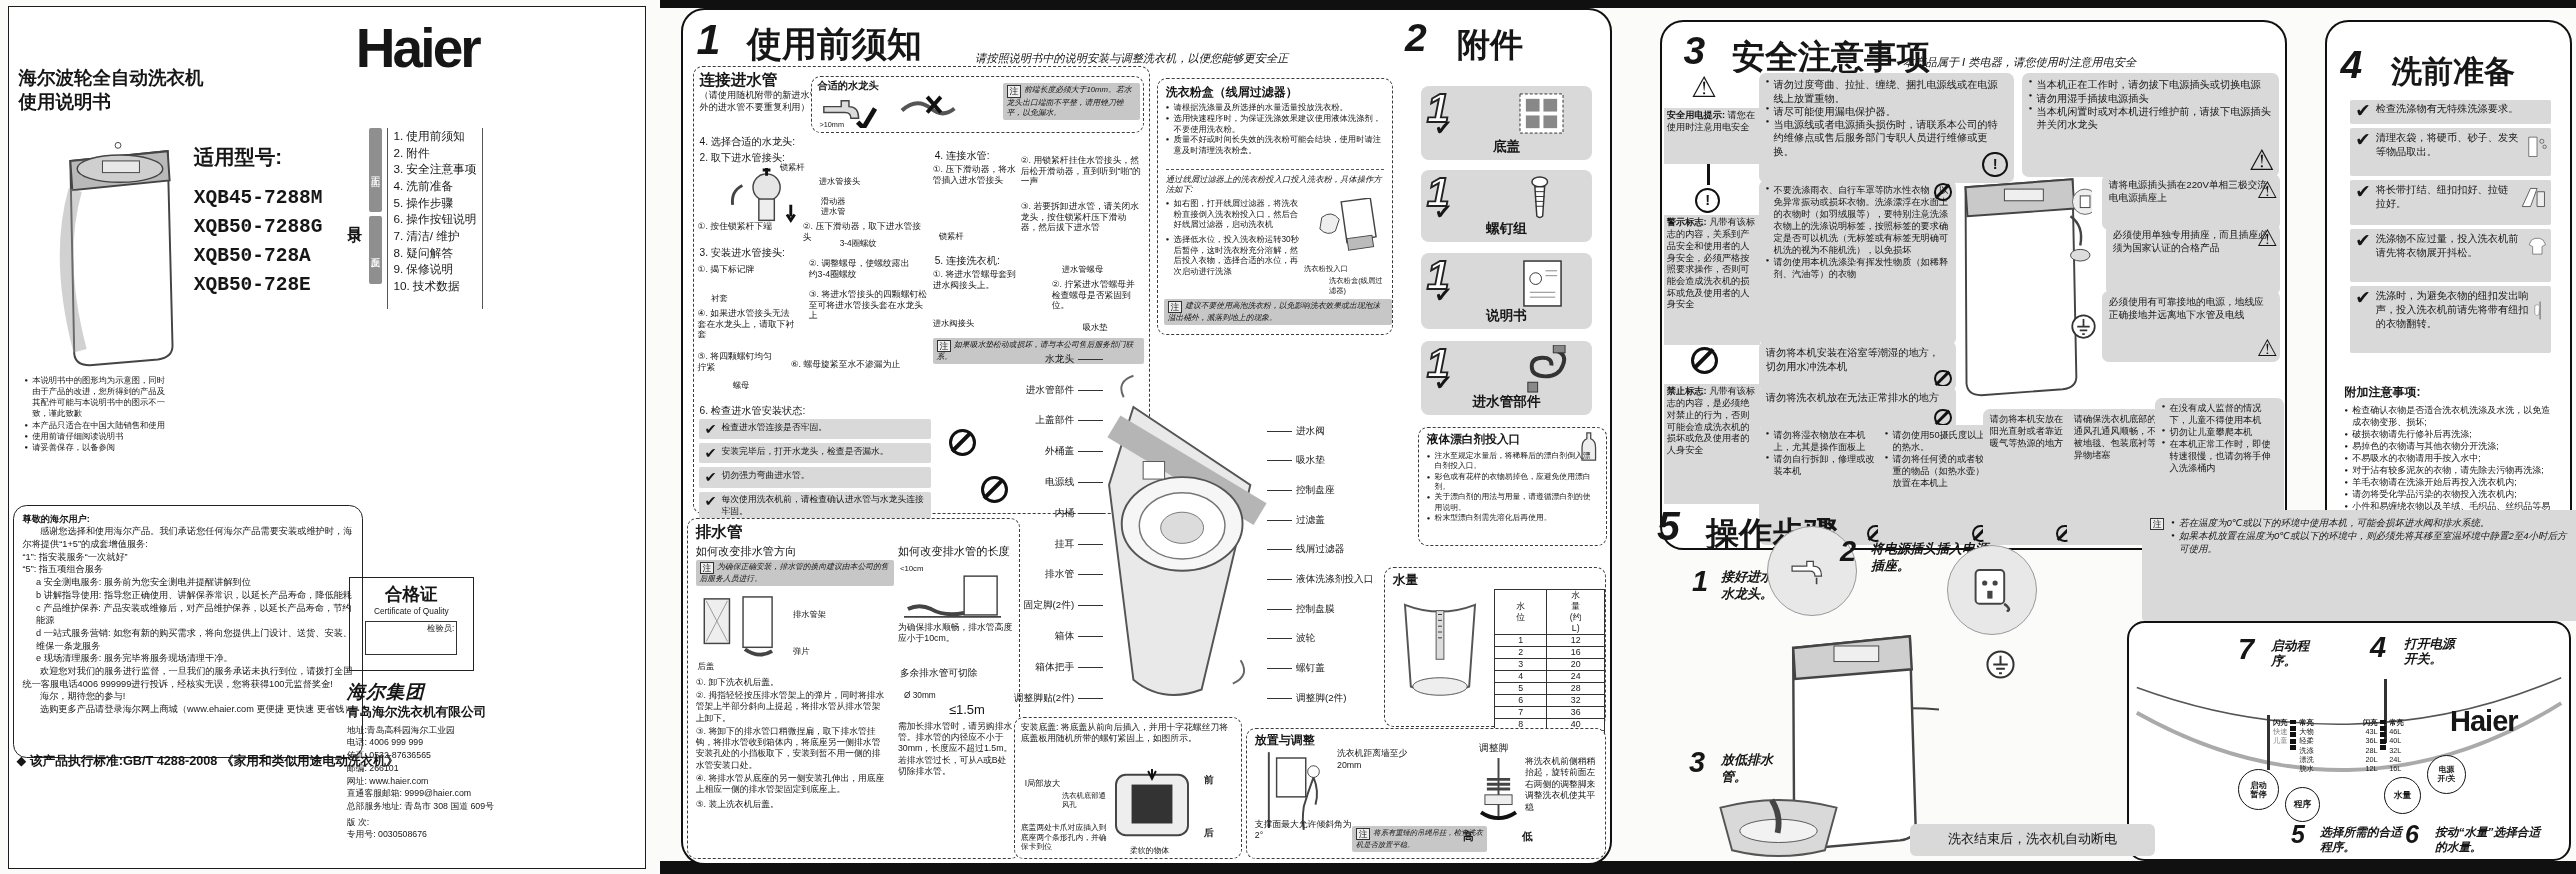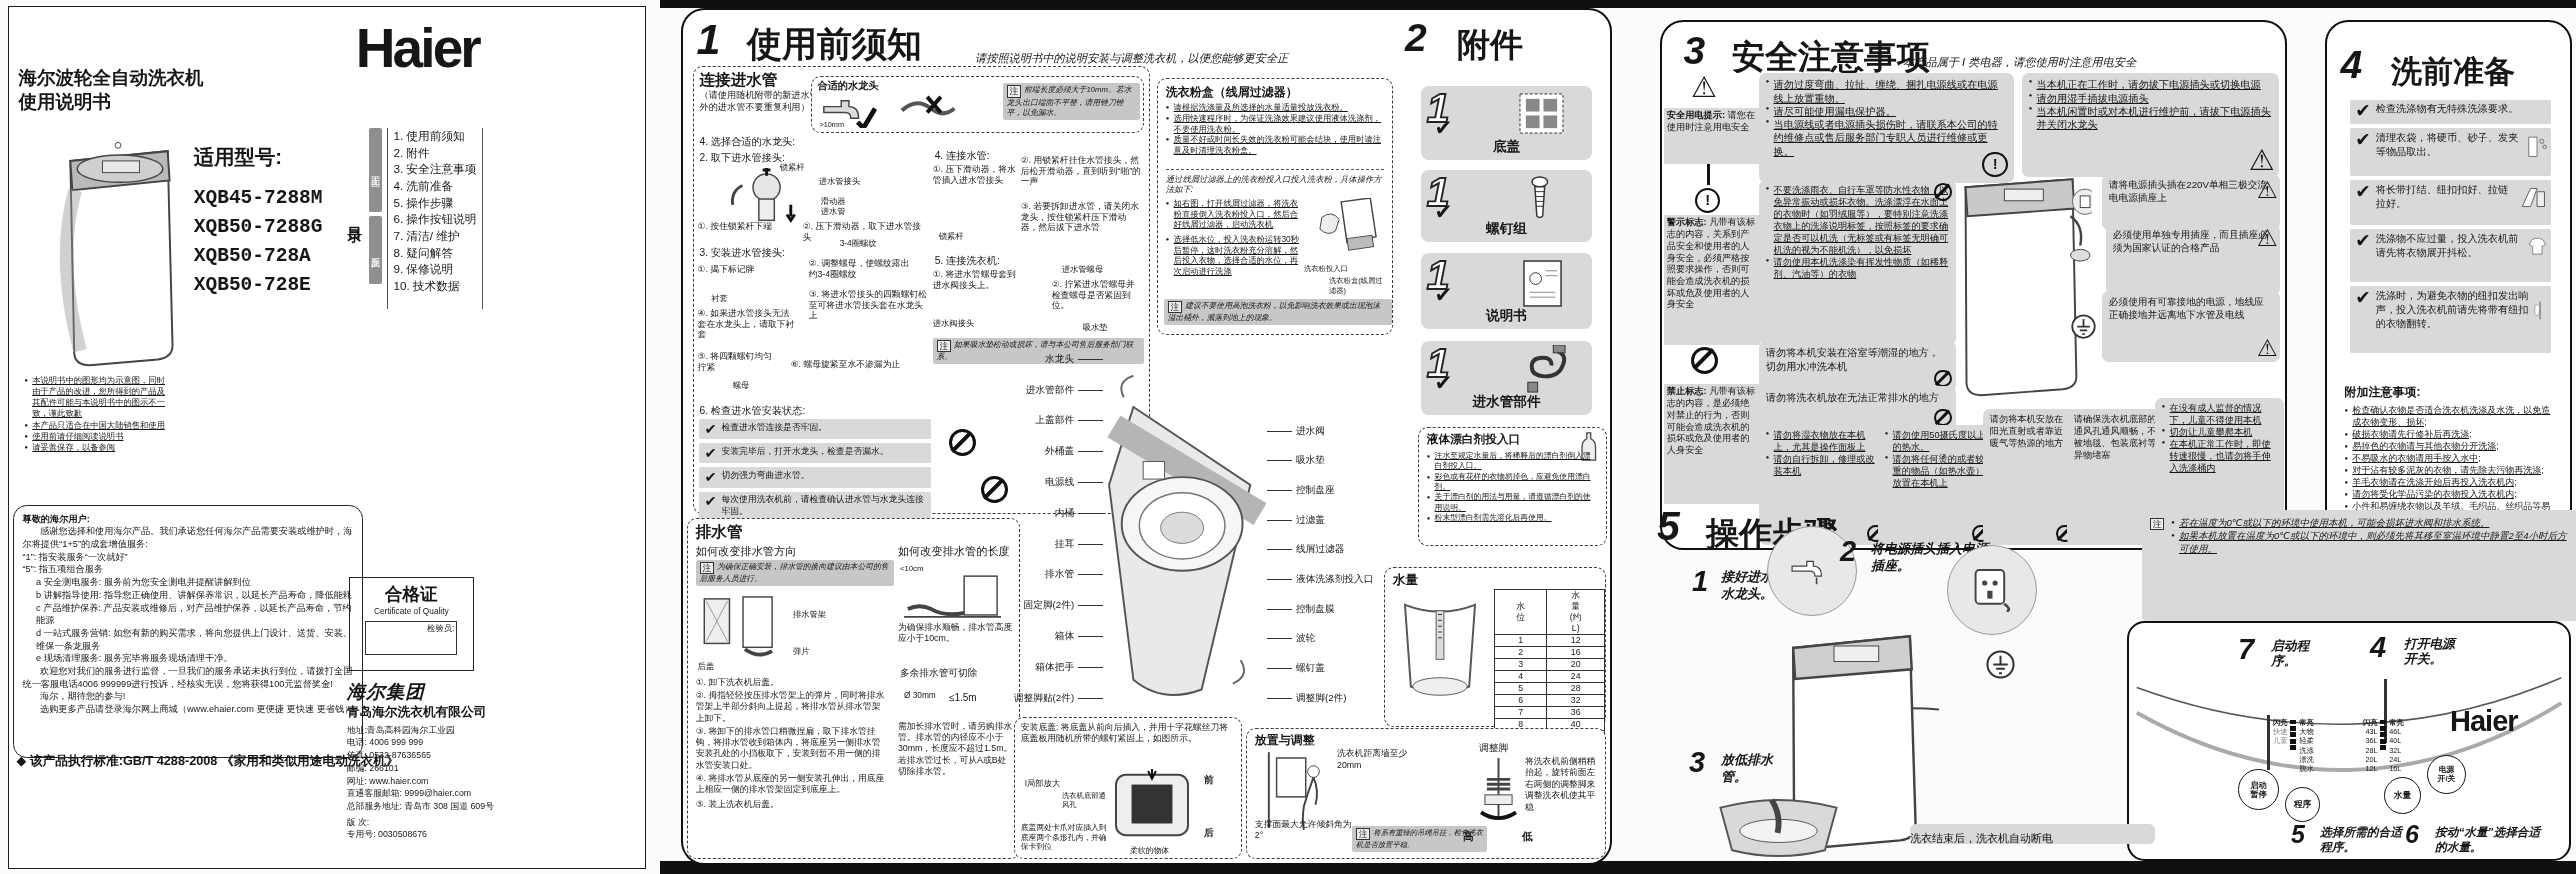--- a/index.html
+++ b/index.html
@@ -11,21 +11,21 @@
   .panel{position:absolute;border:1.9px solid #1c1c1c;background:#fff;}
   .rbox{position:absolute;border:2.9px solid #101010;border-radius:23.4px;background:#fff;}
   .dash{position:absolute;border:1.5px dashed #3a3a3a;border-radius:9.7px;background:#fff;}
   .gray{background:#d9d9d9;}
   .bar{position:absolute;background:#101010;}
   .num{font-weight:900;font-style:italic;line-height:1;}
   .ntag{display:inline-block;border:1px solid #333;background:#efefef;font-size:8.8px;line-height:10.7px;
         padding:0 1.9px;margin-right:2.9px;font-style:normal;vertical-align:top;}
   .noteb{background:#c7c7c7;font-style:italic;border-radius:1.9px;padding:1.9px 3.9px;}
   .lst{margin:0;padding:0;list-style:none;}
-  .dot li{position:relative;padding-left:7.8px;text-decoration:underline;}
+  .dot li{position:relative;padding-left:7.8px;}
   .dot li::before{content:"\25CF";position:absolute;left:0;top:0;font-size:5.8px;}
   .no{display:inline-block;width:21.4px;height:21.4px;border:3.9px solid #111;border-radius:50%;position:relative;}
   .no::after{content:"";position:absolute;left:-3.9px;top:7.8px;width:27px;height:3.9px;background:#111;transform:rotate(-45deg);}
   .no.sm{width:13.6px;height:13.6px;border-width:2.9px;}
   .no.sm::after{left:-2.9px;top:4.9px;width:18.5px;height:2.9px;}
   .warnch{font-size:29px;line-height:1;}
   .exc{display:inline-block;width:21.4px;height:21.4px;border:2.9px solid #111;border-radius:50%;text-align:center;
        font-weight:900;font-size:14.6px;line-height:20.4px;}
   .ckk{font-weight:bold;font-size:14.6px;line-height:1;}
   .chkrow{display:flex;align-items:flex-start;gap:4.9px;background:#d9d9d9;margin-bottom:3.9px;padding:2.9px 4.9px;border-radius:1.9px;}
@@ -272,21 +272,21 @@
       <div class="t" style="left:210px;top:25px;font-size:11.2px">如何改变排水管的长度</div>
       <div class="t" style="left:212px;top:45px;font-size:7.8px">&lt;10cm</div>
       <svg class="t" style="left:216px;top:55px" width="97" height="45" viewBox="0 0 100 46">
         <rect x="62" y="2" width="34" height="40" fill="#fff" stroke="#444" stroke-width="1.5"></rect>
         <path d="M62,40 q-20,4 -34,-4 q-12,-6 -24,0" fill="none" stroke="#444" stroke-width="4"></path>
         <line x1="0" y1="44" x2="100" y2="44" stroke="#444" stroke-width="2"></line>
       </svg>
       <div class="t" style="left:210px;top:103px;width:115px;font-size:8.8px;line-height:11.2px">为确保排水顺畅，排水管高度应小于10cm。</div>
       <div class="t" style="left:212px;top:148px;font-size:9.7px">多余排水管可切除</div>
       <div class="t" style="left:216px;top:171px;font-size:8.3px">Ø 30mm</div>
-      <div class="t" style="left:261px;top:173px;font-size:10px">≤1.5m</div>
+      <div class="t" style="left:261px;top:183px;font-size:13px">≤1.5m</div>
       <div class="t" style="left:210px;top:202px;width:115px;font-size:8.8px;line-height:11.3px">需加长排水管时，请另购排水管。排水管的内径应不小于30mm，长度应不超过1.5m。若排水管过长，可从A或B处切除排水管。</div>
     </div>
 
     <div class="dash" style="left:474px;top:68px;width:234px;height:255px">
       <div class="t b" style="left:7.8px;top:4.9px;font-size:12px">洗衣粉盒（线屑过滤器）</div>
       <ul class="t lst dot" style="left:7.8px;top:23.4px;width:218px;font-size:8.3px;line-height:10.7px">
 
       <li>请根据洗涤量及所选择的水量适量投放洗衣粉。</li>
           <li>选用快速程序时，为保证洗涤效果建议使用液体洗涤剂，不要使用洗衣粉。</li>
           <li>质量不好或时间长失效的洗衣粉可能会结块，使用时请注意及时清理洗衣粉盒。</li>
@@ -811,15 +811,15 @@
       <span>电源</span>
       <span>开/关</span>
     </div>
 
     <div class="t num" style="left:162px;top:199px;font-size:25px">5</div>
     <div class="t i b" style="left:191px;top:202px;width:84px;font-size:11.7px;line-height:14.6px">选择所需的合适程序。</div>
     <div class="t num" style="left:276px;top:199px;font-size:25px">6</div>
     <div class="t i b" style="left:306px;top:202px;width:107px;font-size:11.7px;line-height:14.6px">按动“水量”选择合适的水量。</div>
   </div>
 
-  <div class="t gray" style="left:1910px;top:824px;width:245px;height:20px;border-radius:5.8px;line-height:29px;font-size:11px">洗衣结束后，洗衣机自动断电</div>
+  <div class="t gray" style="left:1910px;top:824px;width:245px;height:32px;border-radius:5.8px;text-align:center;line-height:29px;font-size:13px">洗衣结束后，洗衣机自动断电</div>
 </div>
 
 
 </body></html>

